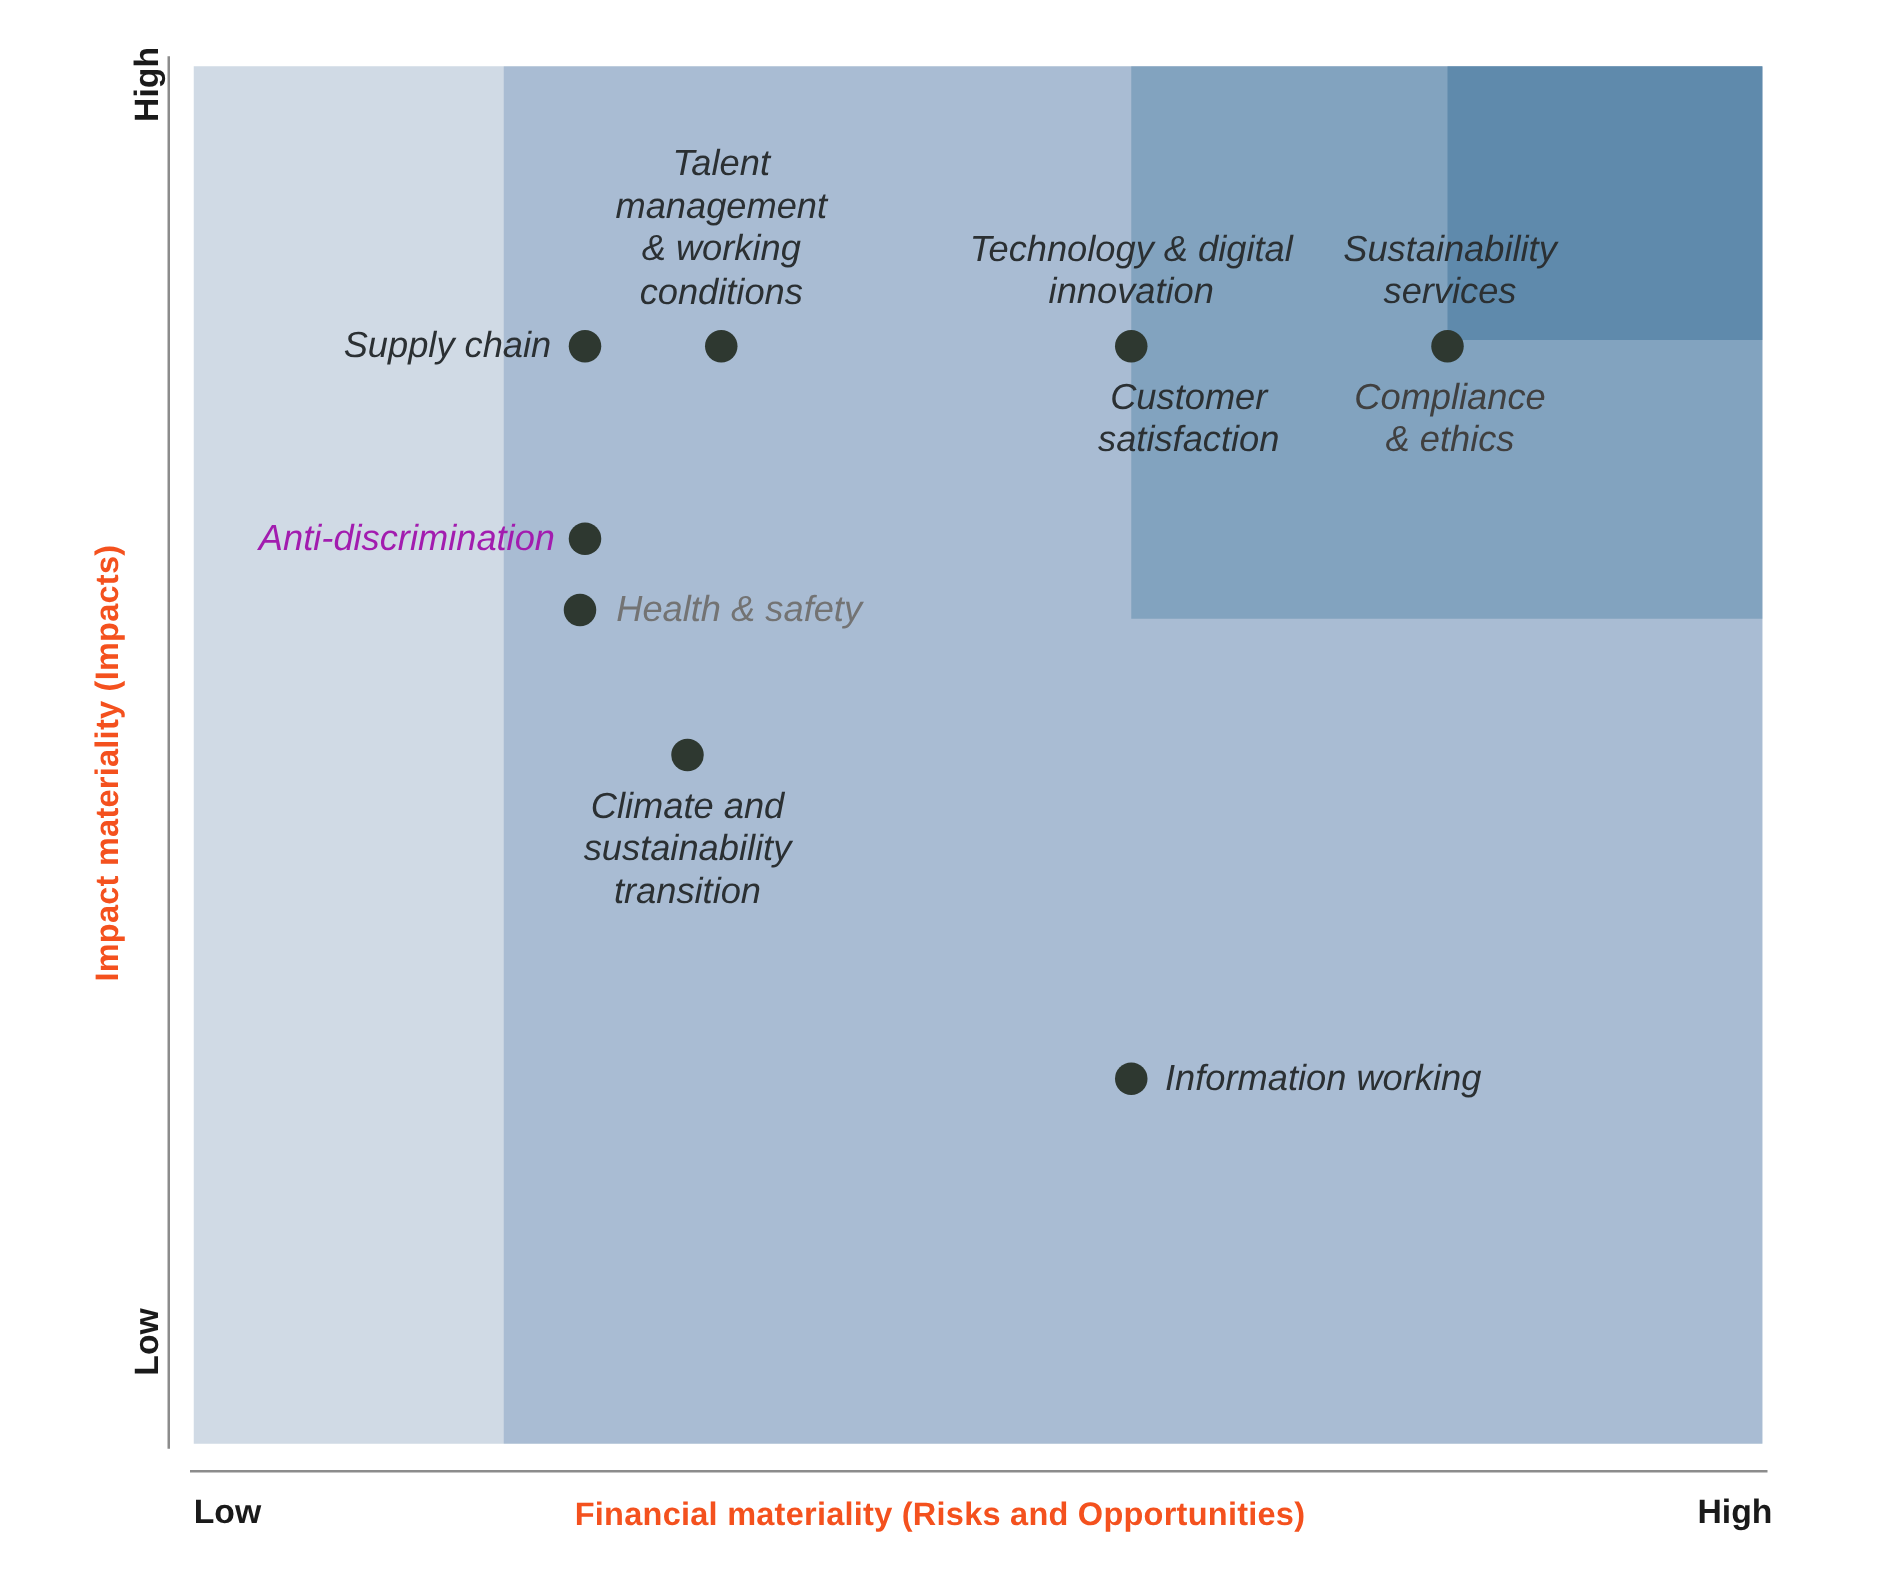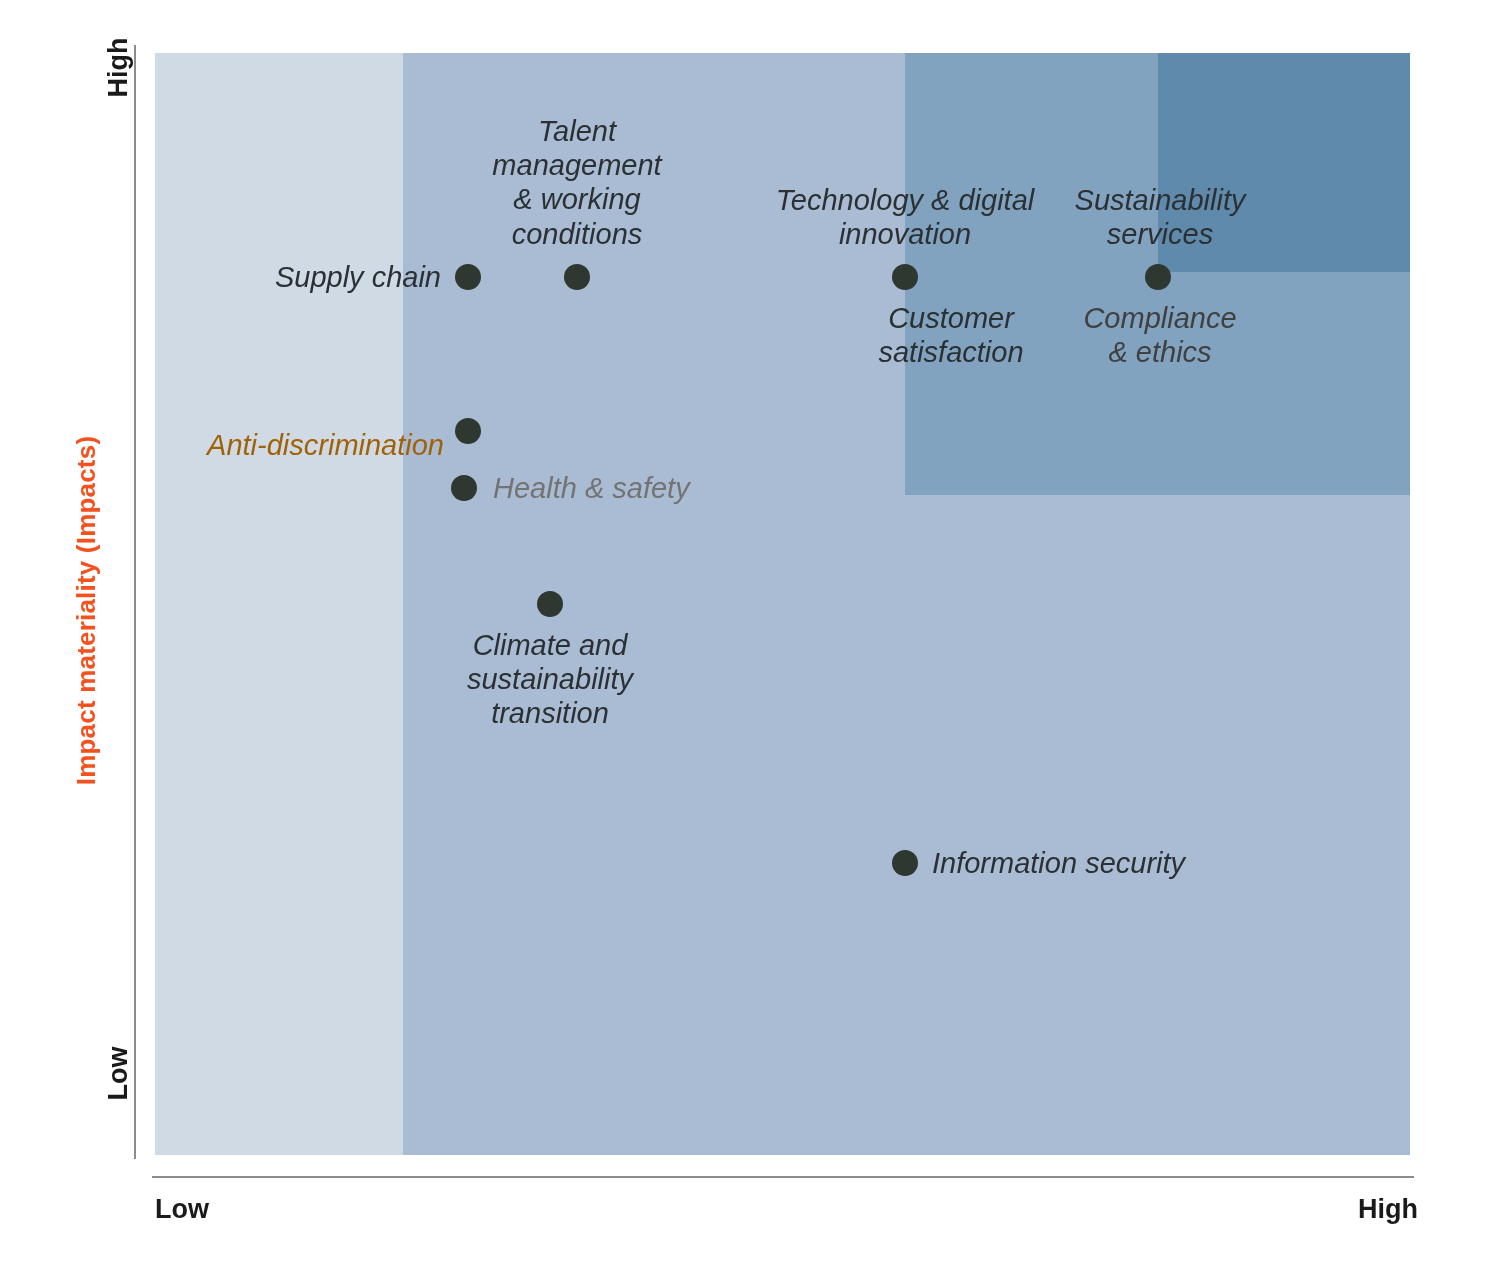--- a/index.html
+++ b/index.html
@@ -188,20 +188,21 @@
     <div class="band band-1-tall"></div>
     <div class="band band-1"></div>
     <div class="band band-2"></div>
     <div class="band band-3"></div>
   </div>
 
   <div class="y-axis-line"></div>
   <div class="x-axis-line"></div>
 
   <div class="y-axis-title">Impact materiality (Impacts)</div>
+  <div class="x-axis-title">Financial materiality (Risks and Opportunities)</div>
 
   <div class="y-high">High</div>
   <div class="y-low">Low</div>
   <div class="x-low">Low</div>
   <div class="x-high">High</div>
 
   <div id="points-layer">
       <div class="dot" style="left: 468px; top: 277px; background: rgb(46, 56, 48);"></div>
       <div class="pt-label lbl-left" style="left: 441px; top: 277px; color: rgb(43, 48, 51);">Supply chain</div>
       <div class="dot" style="left: 577px; top: 277px; background: rgb(46, 56, 48);"></div>
@@ -213,24 +214,24 @@
       <div class="pt-label lbl-above" style="left: 905px; top: 251px; color: rgb(43, 48, 51);">Technology &amp; digital
 innovation</div>
       <div class="pt-label lbl-below" style="left: 905px; top: 301px; color: rgb(43, 48, 51); margin-left: 46px;">Customer
 satisfaction</div>
       <div class="dot" style="left: 1158px; top: 277px; background: rgb(46, 56, 48);"></div>
       <div class="pt-label lbl-above" style="left: 1160px; top: 251px; color: rgb(43, 48, 51);">Sustainability
 services</div>
       <div class="pt-label lbl-below" style="left: 1160px; top: 301px; color: #404040;">Compliance
 &amp; ethics</div>
       <div class="dot" style="left: 468px; top: 431px; background: rgb(46, 56, 48);"></div>
-      <div class="pt-label lbl-left" style="left: 444px; top: 431px; color: #a16207; margin-top: 14px;">Anti-discrimination</div>
+      <div class="pt-label lbl-left" style="left: 444px; top: 431px; color: #a21caf;">Anti-discrimination</div>
       <div class="dot" style="left: 464px; top: 488px; background: rgb(46, 56, 48);"></div>
       <div class="pt-label lbl-right" style="left: 493px; top: 488px; color: #737373;">Health &amp; safety</div>
       <div class="dot" style="left: 550px; top: 604px; background: rgb(46, 56, 48);"></div>
       <div class="pt-label lbl-below" style="left: 550px; top: 628px; color: rgb(43, 48, 51);">Climate and
 sustainability
 transition</div>
       <div class="dot" style="left: 905px; top: 863px; background: rgb(46, 56, 48);"></div>
-      <div class="pt-label lbl-right" style="left: 932px; top: 863px; color: rgb(43, 48, 51);">Information security</div>
+      <div class="pt-label lbl-right" style="left: 932px; top: 863px; color: rgb(43, 48, 51);">Information working</div>
     </div>
 
 </div>
 
 </body></html>

